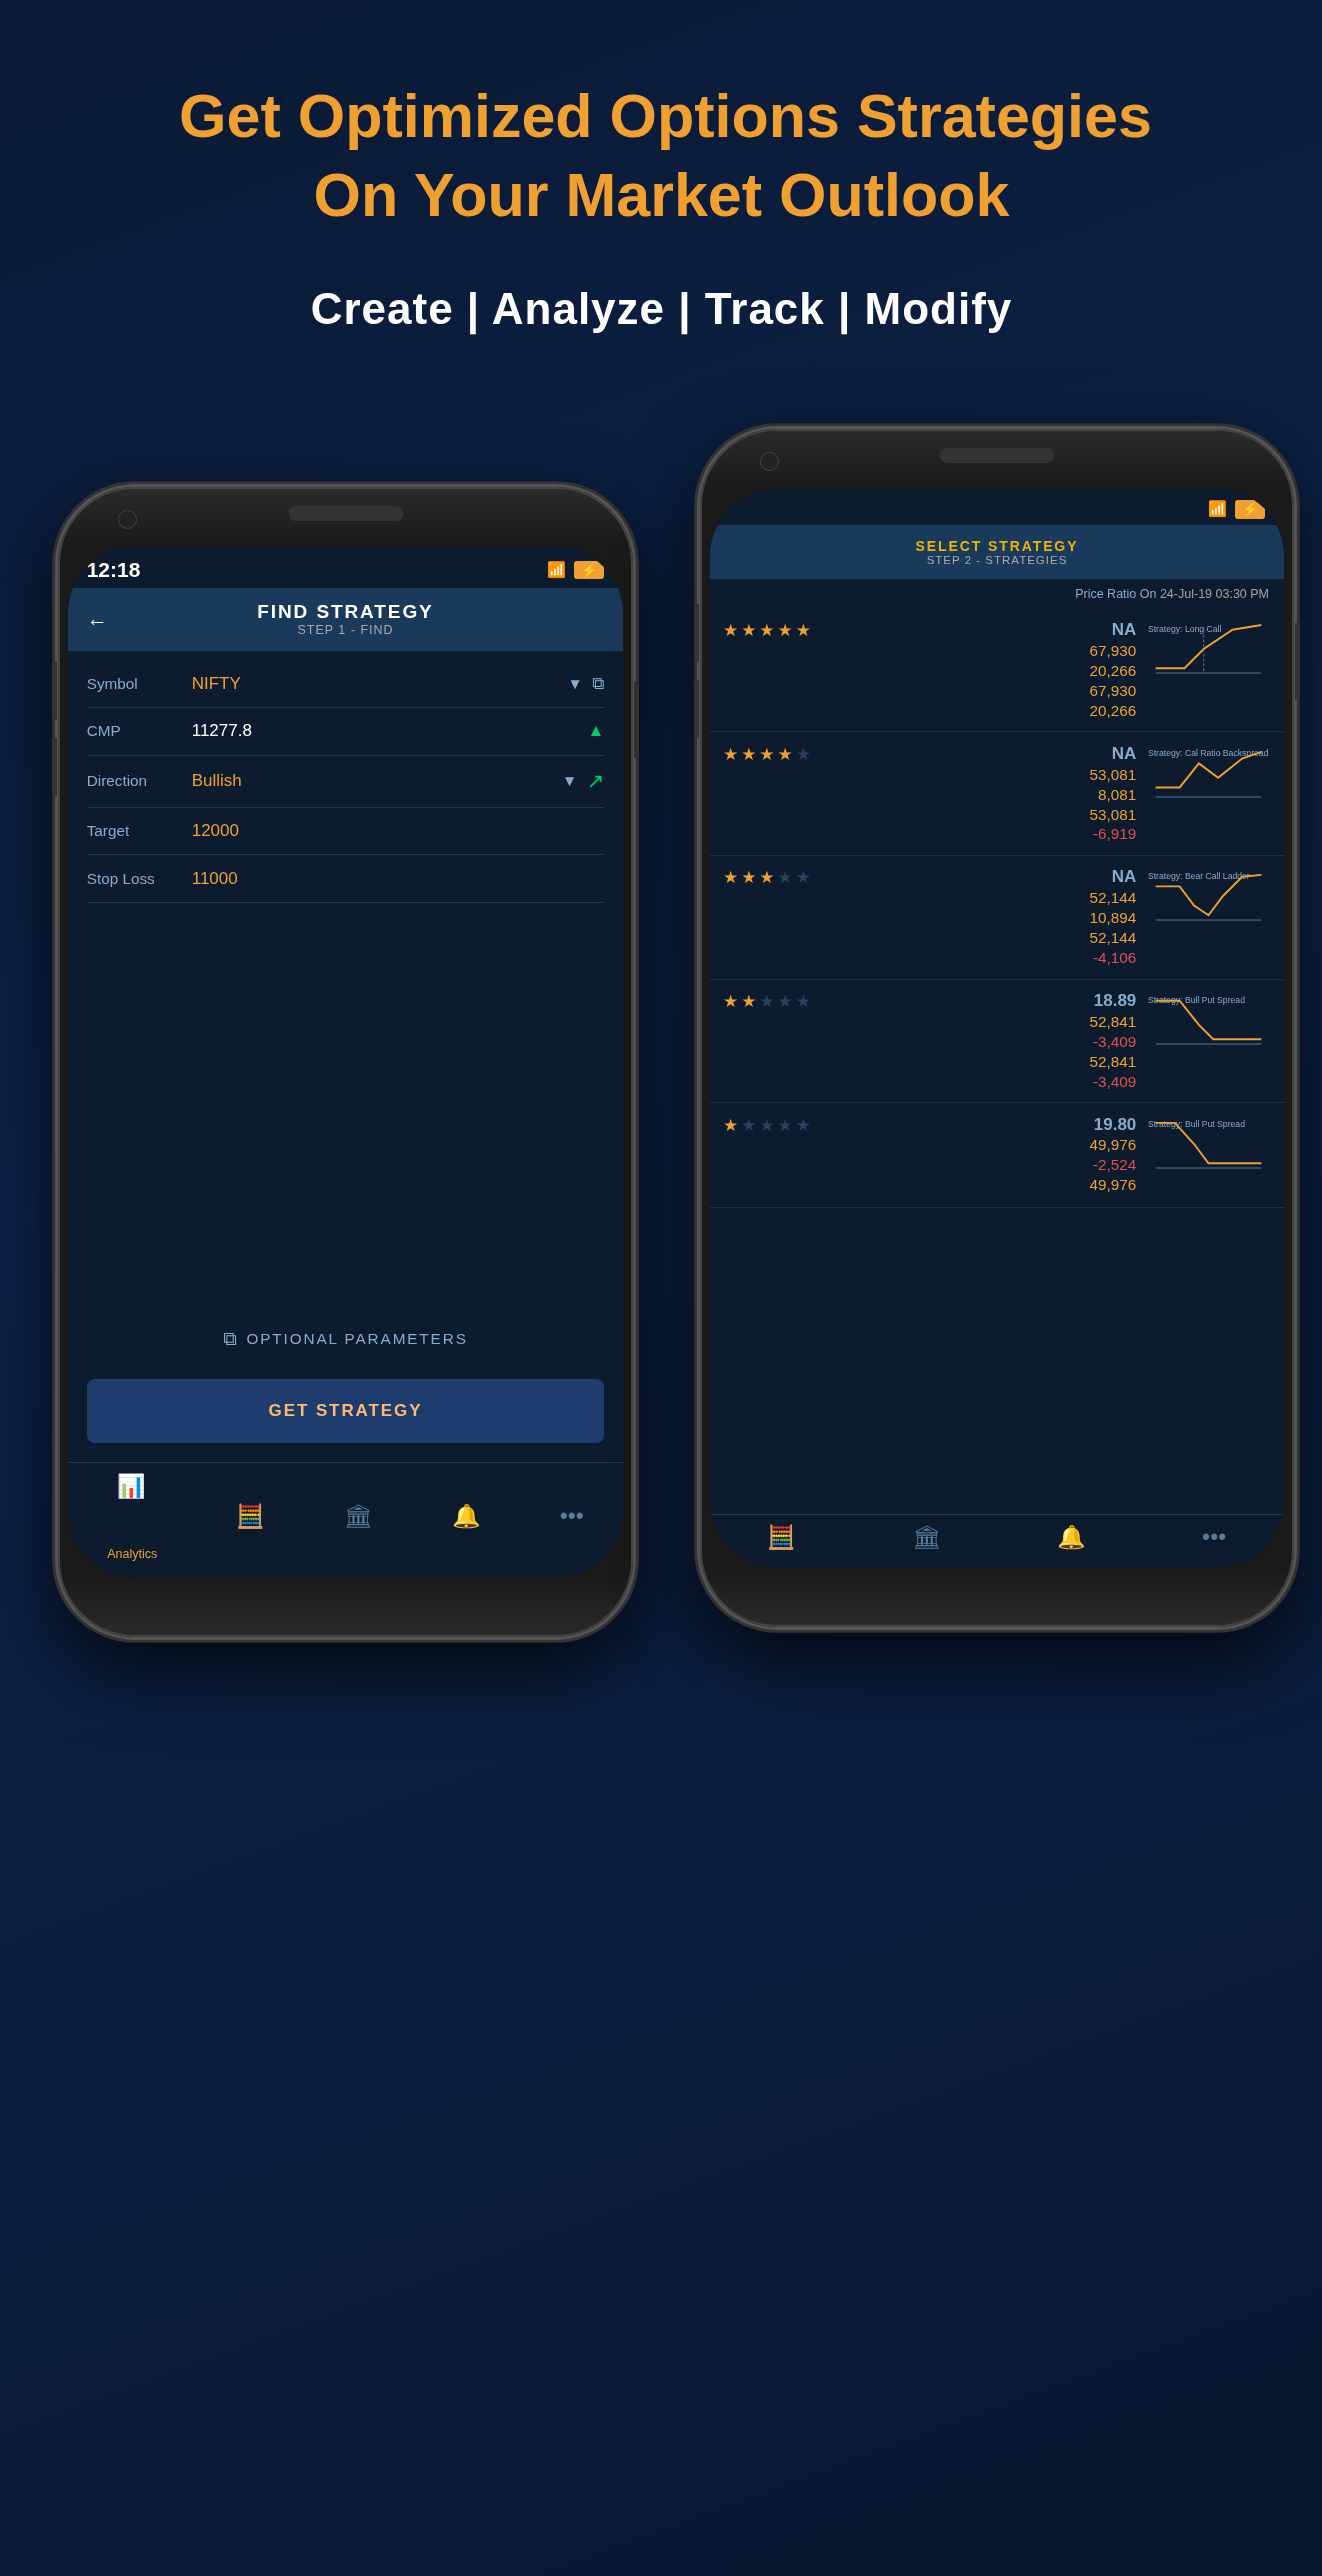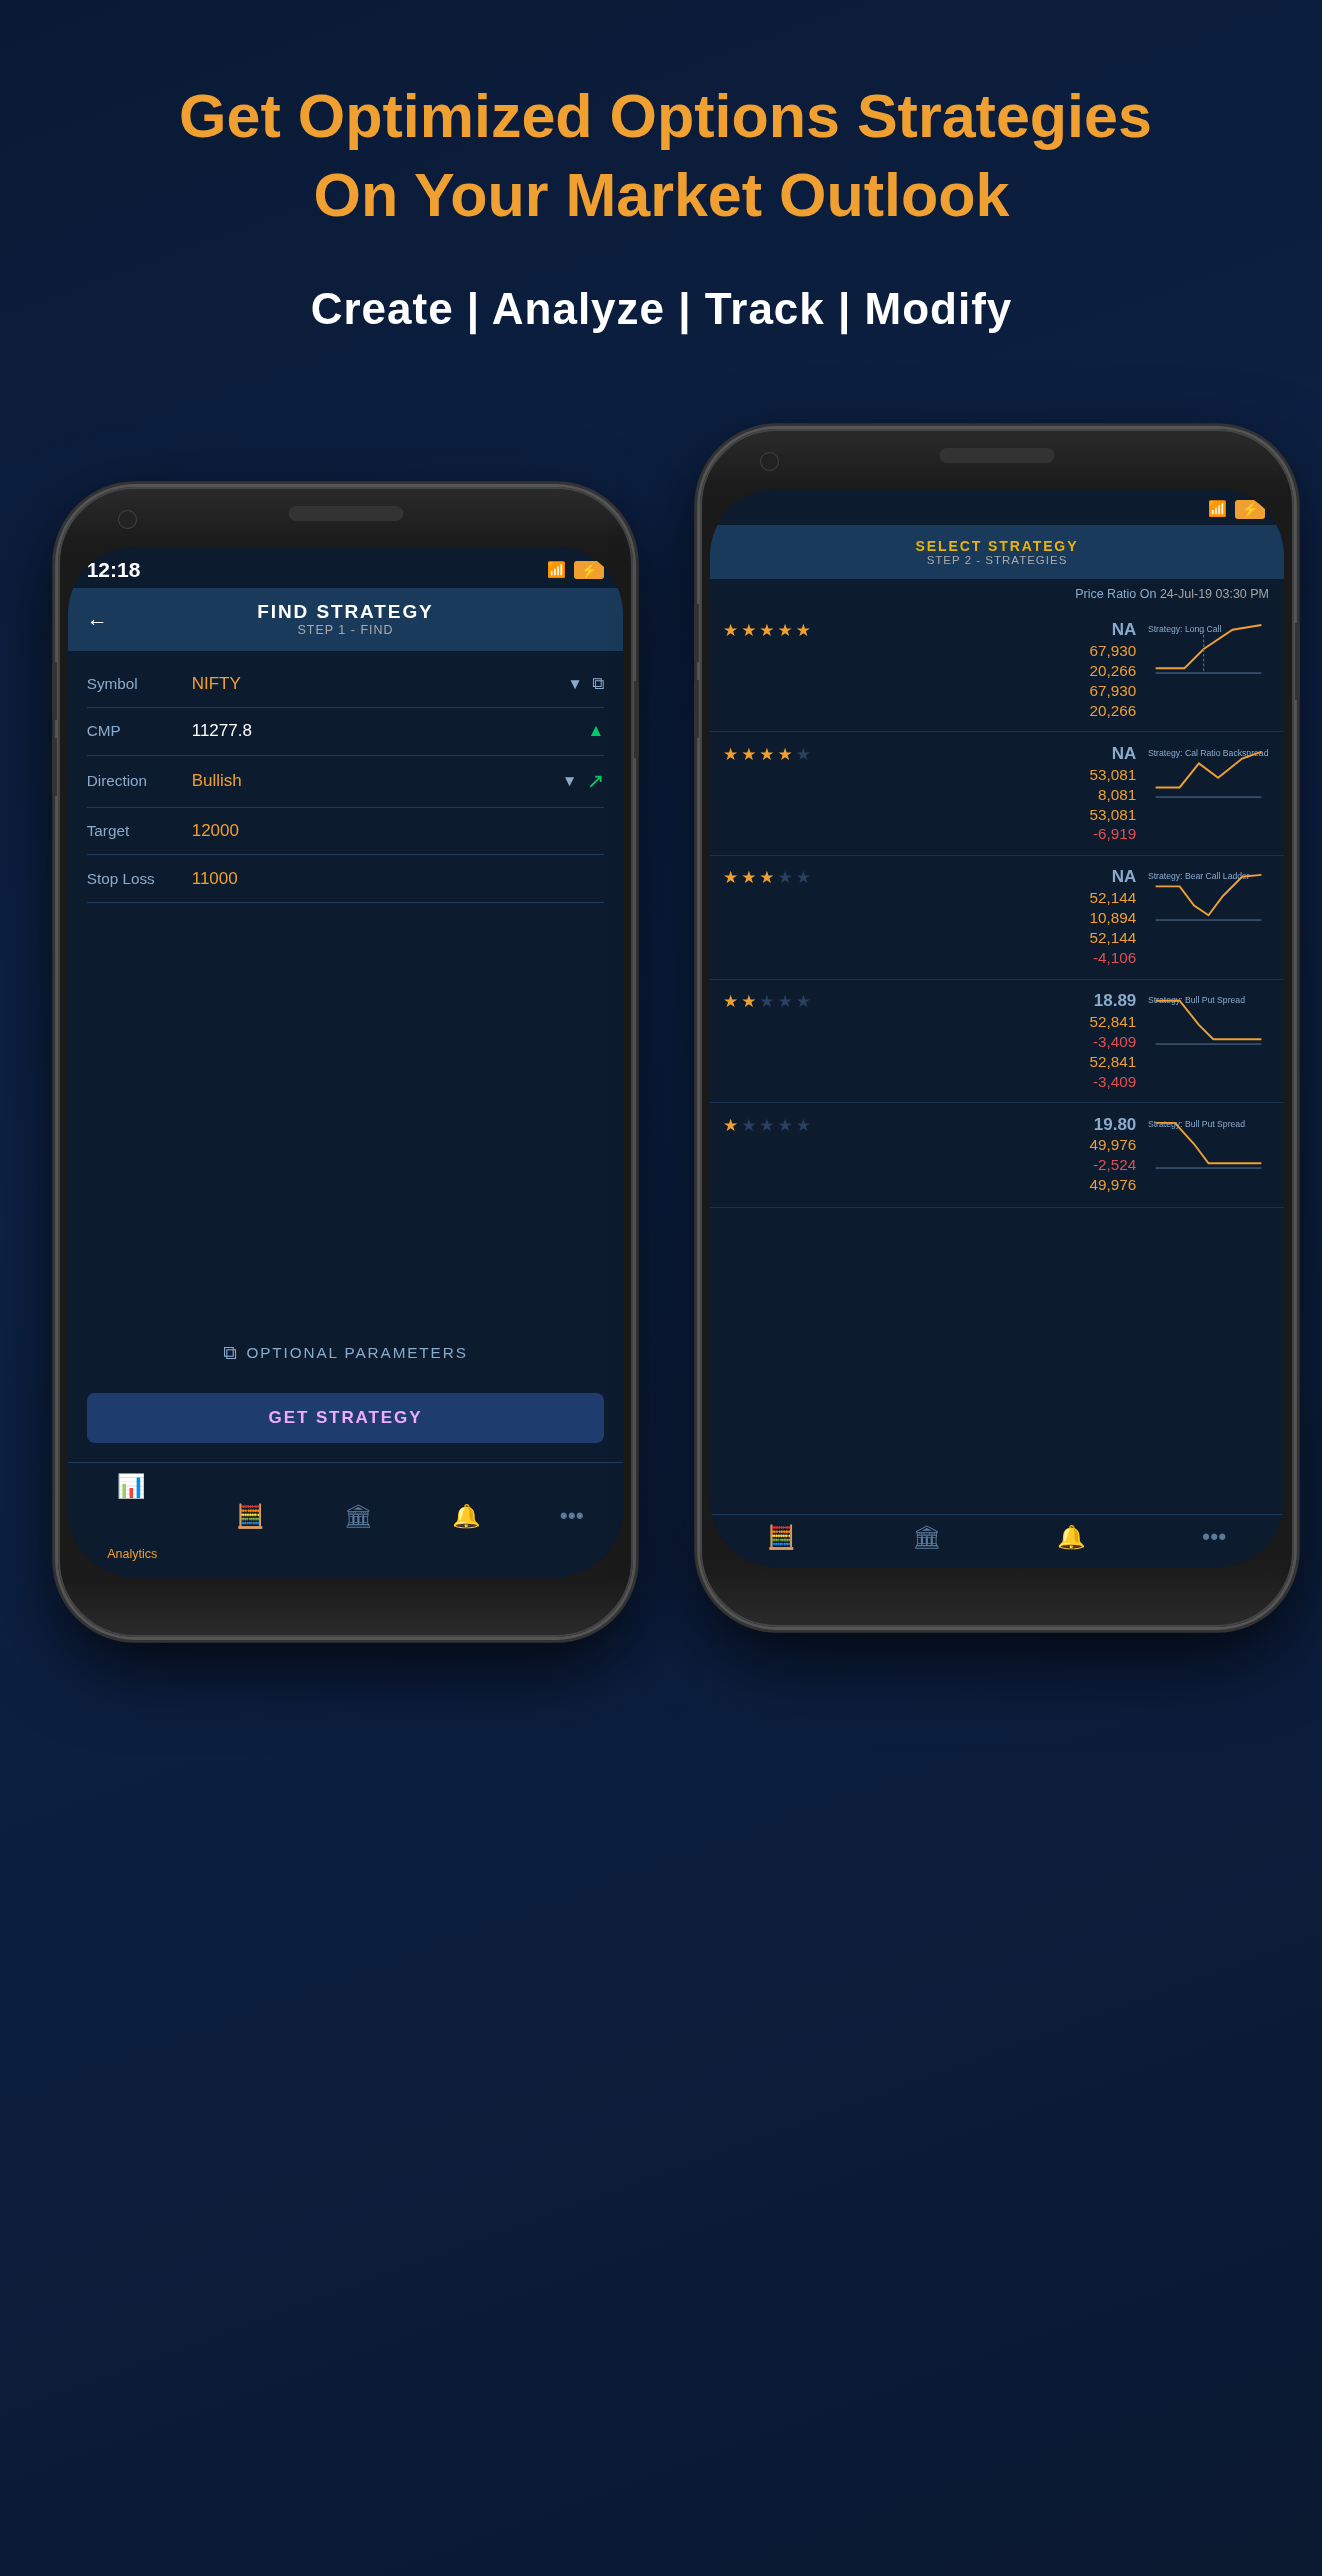--- a/index.html
+++ b/index.html
@@ -246,22 +246,22 @@
     }
     .optional-icon {
       color: #8aabcc;
       font-size: 19px;
     }
 
     
     .get-strategy-btn {
       margin: 9.6px 19px 19px;
       background: #1e3d6e;
-      color: #f0abfc;
-      padding: 15px;
+      color: #fdba74;
+      padding: 22px;
       text-align: center;
       border-radius: 7.7px;
       font-size: 17px;
       font-weight: bold;
       letter-spacing: 1.9px;
     }
 
     
     .bottom-nav {
       background: #0d1b2e;

